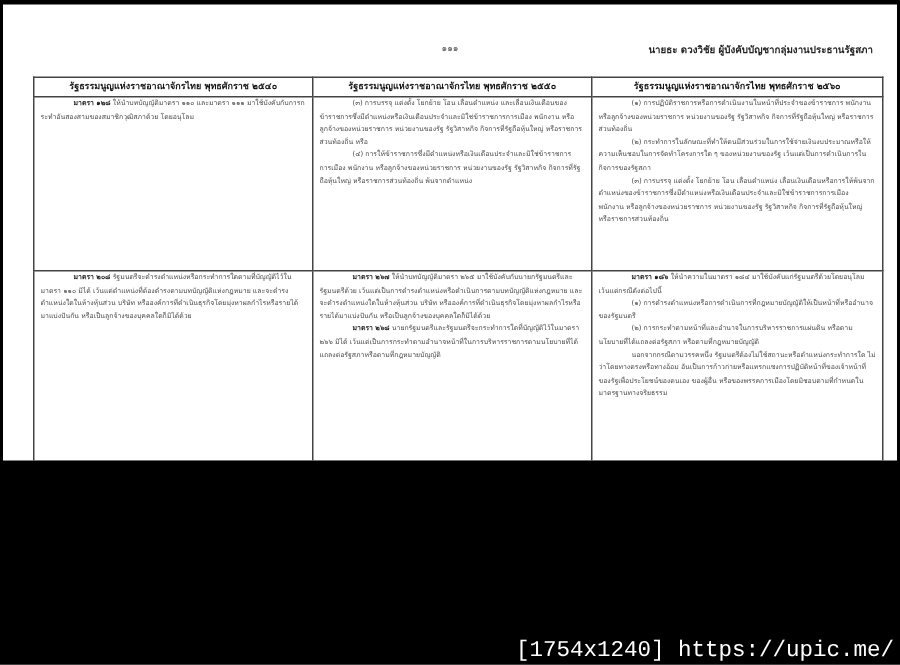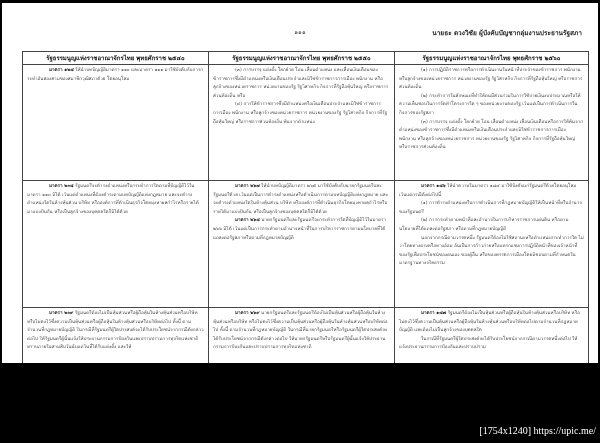--- a/index.html
+++ b/index.html
@@ -1,21 +1,21 @@
 <!DOCTYPE html>
 <html><head>
 <meta charset="utf-8">
 <style>
   html, body { margin: 0; padding: 0; }
   body {
     width: 600px; height: 443px; background: #000; position: relative; overflow: hidden;
     font-family: "DejaVu Sans", sans-serif;
   }
   .page {
-    position: absolute; left: 2px; top: 3px; width: 596px; height: 360px;
+    position: absolute; left: 2px; top: 3px; width: 596px; height: 304px;
     background: #fff; overflow: hidden;
   }
   .page-number {
     position: absolute; left: 0; width: 596px; top: 24px; text-align: center;
     font-size: 6px; color: #555;
   }
   .author {
     position: absolute; right: 16px; top: 24px; font-size: 6.5px; color: #222; text-align: right;
     font-weight: bold; line-height: 12px;
   }
@@ -32,22 +32,22 @@
   }
   .para { text-indent: 22px; margin: 0; }
   .sec { font-weight: bold; color: #222; }
   .r1 td { height: 113px; }
   .r2 td { height: 124px; }
   .r3 td { height: 83px; }
   .footer-bar {
     position: absolute; left: 0; top: 423px; width: 600px; height: 20px; background: #000;
   }
   .watermark {
-    position: absolute; right: 4px; top: 425px; font-family: Liberation Serif, serif;
-    font-size: 10px; color: #fff;
+    position: absolute; right: 4px; top: 425px; font-family: Liberation Mono, monospace;
+    font-size: 15px; color: #fff;
   }
 </style>
 </head>
 <body>
 
 <div class="page">
   <div class="page-number">๑๑๑</div>
   <div class="author">
     <div>นายธะ ดวงวิชัย ผู้บังคับบัญชากลุ่มงานประธานรัฐสภา</div>
   </div>

